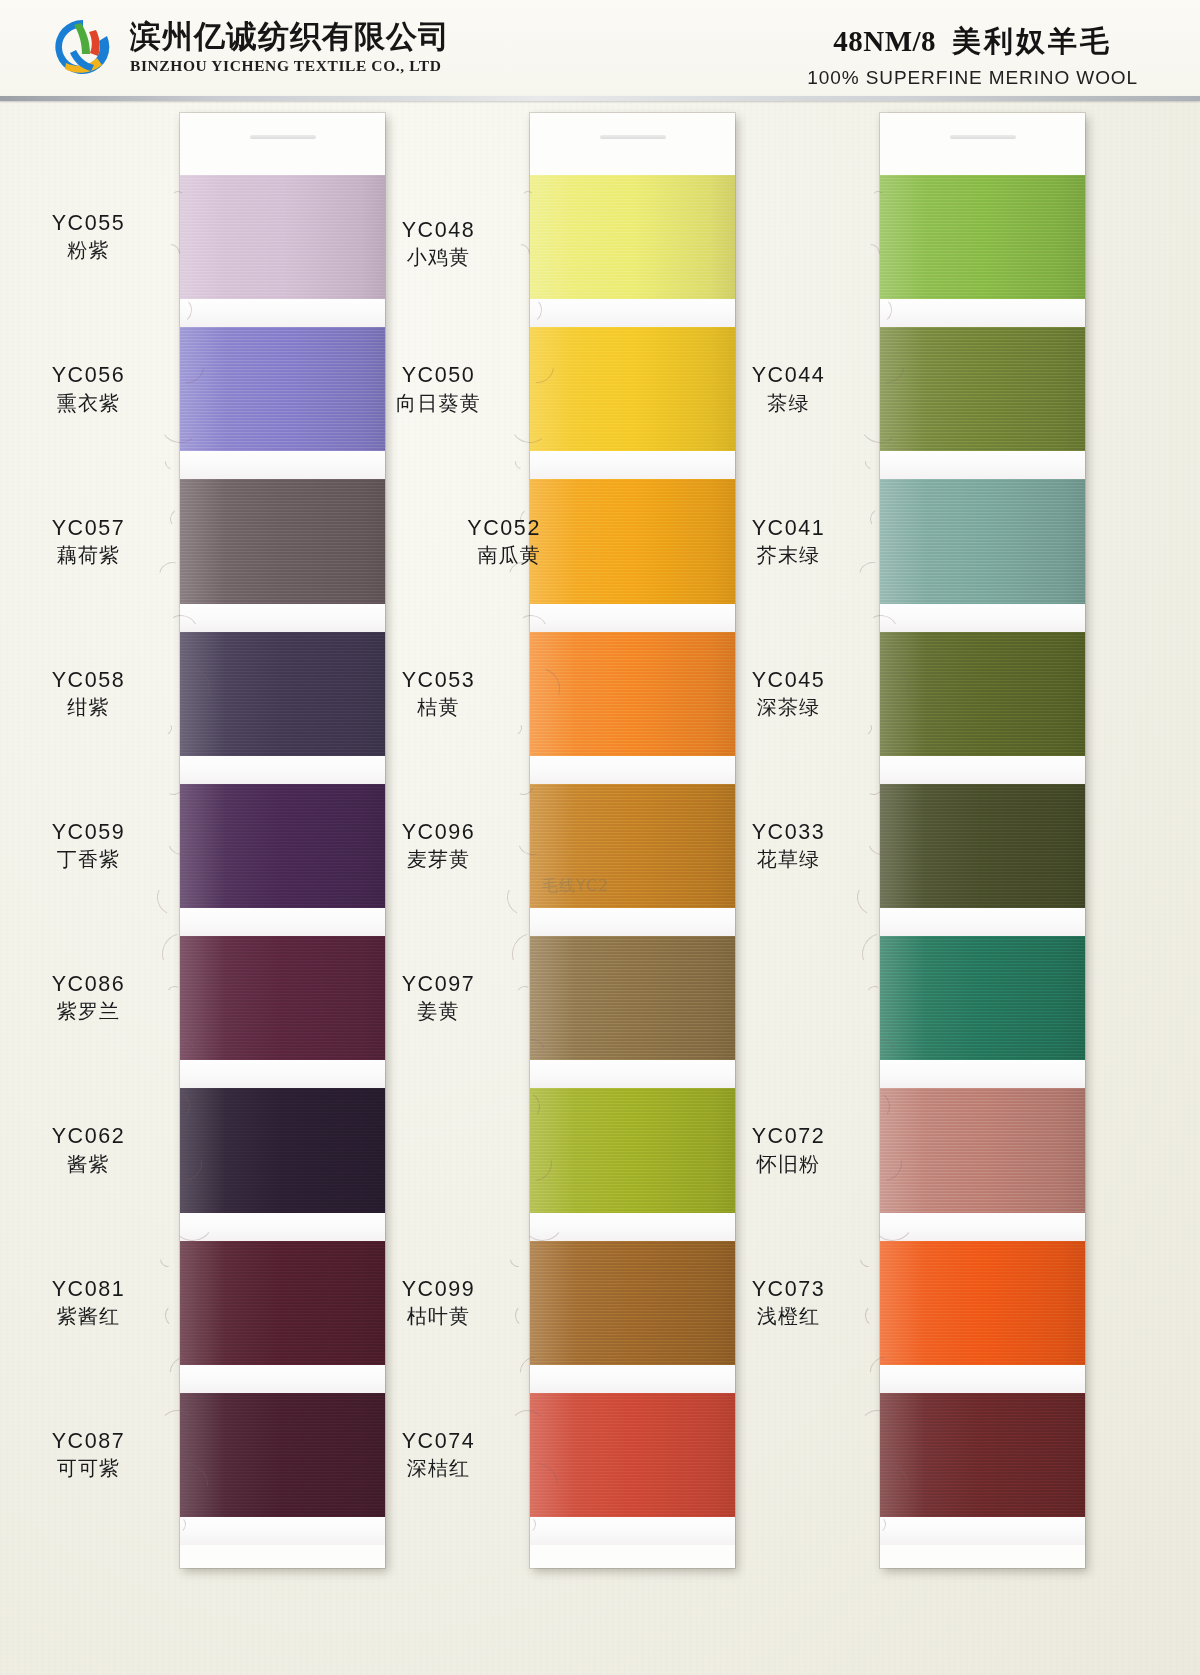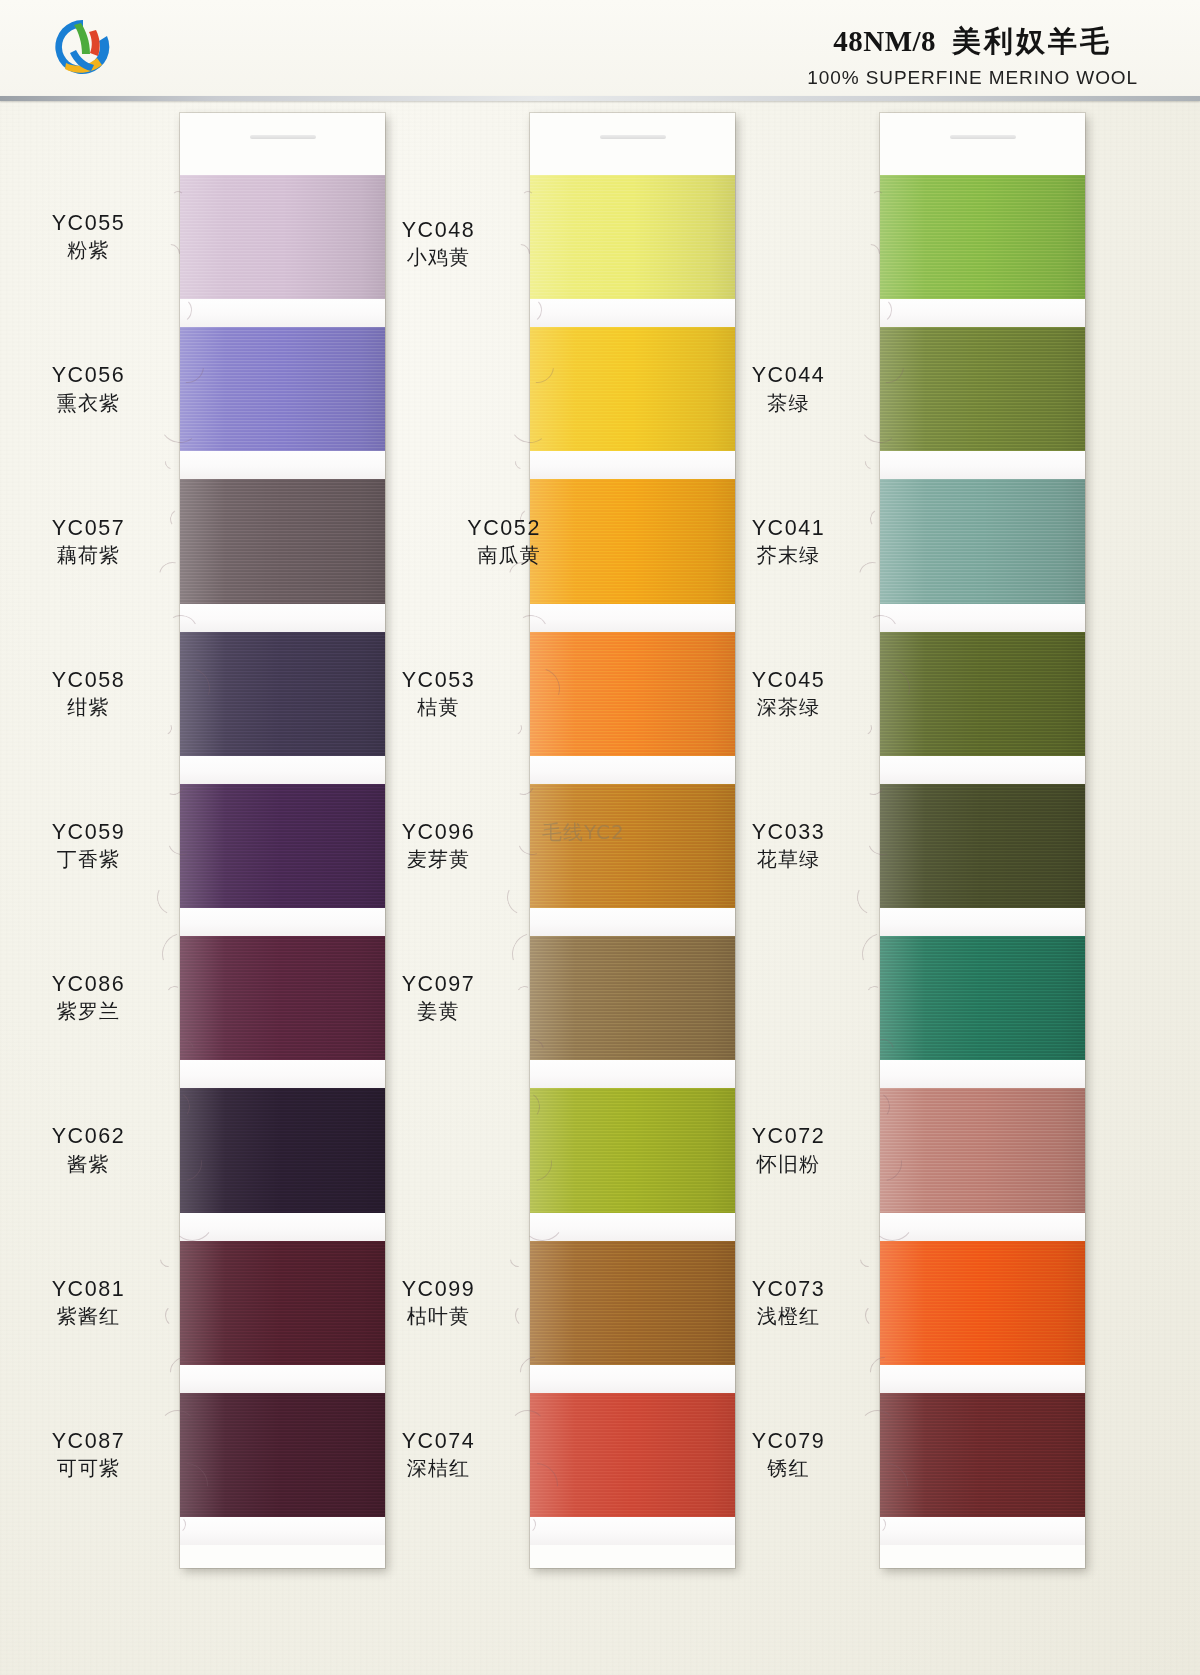--- a/index.html
+++ b/index.html
@@ -121,23 +121,23 @@
   .lbl-code{
     font-family:"Liberation Sans","DejaVu Sans",sans-serif;
     font-size:21.5px;letter-spacing:1.6px;line-height:1.22;color:#18191b;
   }
   .lbl-name{
     font-family:"DejaVu Sans","Liberation Sans",sans-serif;
     font-size:20px;letter-spacing:1.2px;line-height:1.3;color:#1a1b1d;margin-top:1px;
   }
 
   .watermark{
-    position:absolute;left:542px;top:718px;
+    position:absolute;left:542px;top:775px;
     font-family:"DejaVu Sans","Liberation Sans",sans-serif;
-    font-size:20px;color:rgba(120,118,104,.40);letter-spacing:1px;
+    font-size:16px;color:rgba(120,118,104,.40);letter-spacing:1px;
     pointer-events:none;user-select:none;
   }
   .fiber{
     position:absolute;pointer-events:none;
     border-radius:50%;
     border:1px solid rgba(120,95,105,.30);
     border-color:rgba(130,100,110,.28) transparent transparent transparent;
   }
 </style>
 </head>
@@ -150,20 +150,24 @@
 
   <div class="brand">
     <div class="logo">
       <svg width="62" height="62" viewBox="0 0 62 62" aria-hidden="true">
         <path d="M31 4 A27 27 0 1 0 55 20 L47 25 A19 19 0 1 1 31 12 Z" fill="#1a7fd4"></path>
         <path d="M22 9 C27 17 30 27 30 38 L38 38 C38 25 34 15 29 7 Z" fill="#4cab3c"></path>
         <path d="M44 14 C48 22 49 31 46 40 L38 37 C41 30 40 22 37 16 Z" fill="#e0452a"></path>
         <path d="M14 47 C24 52 36 50 45 42 L50 49 C39 58 24 59 13 53 Z" fill="#f2b31d"></path>
         <path d="M24 34 C28 42 34 47 42 49 L39 55 C29 53 22 46 18 37 Z" fill="#1a7fd4"></path>
       </svg>
+    </div>
+    <div class="brand-text">
+      <div class="brand-cn">滨州亿诚纺织有限公司</div>
+      <div class="brand-en">BINZHOU YICHENG TEXTILE CO., LTD</div>
     </div>
   </div>
 
   <div class="spec">
     <div class="spec-line1">
       <span>48NM/8</span><span class="cn">美利奴羊毛</span>
     </div>
     <div class="spec-line2">100% SUPERFINE MERINO WOOL</div>
   </div>
 </div>
@@ -334,20 +338,24 @@
             <div class="threads"></div>
             <div class="sheen"></div>
           </div>
           <div class="gap-white" style="top: 1342px; height: 28px;"></div>
         </div>
     </div>
   <div class="label" style="top: 116px;">
         <div class="lbl-code">YC048</div>
         <div class="lbl-name">小鸡黄</div>
       </div>
+      <div class="label" style="top: 261.333px;">
+        <div class="lbl-code">YC050</div>
+        <div class="lbl-name">向日葵黄</div>
+      </div>
       <div class="label" style="top: 413.556px; text-align: right;">
         <div class="lbl-code">YC052</div>
         <div class="lbl-name">南瓜黄</div>
       </div>
       <div class="label" style="top: 565.778px;">
         <div class="lbl-code">YC053</div>
         <div class="lbl-name">桔黄</div>
       </div>
       <div class="label" style="top: 718px;">
         <div class="lbl-code">YC096</div>
@@ -461,24 +469,20 @@
         <div class="lbl-name">花草绿</div>
       </div>
       <div class="label" style="top: 1022.44px; left: -14px;">
         <div class="lbl-code">YC072</div>
         <div class="lbl-name">怀旧粉</div>
       </div>
       <div class="label" style="top: 1174.67px; left: -14px;">
         <div class="lbl-code">YC073</div>
         <div class="lbl-name">浅橙红</div>
       </div>
-      <div class="label" style="top: 1326.89px; left: -14px;">
-        <div class="lbl-code">YC079</div>
-        <div class="lbl-name">锈红</div>
-      </div>
       <div class="fiber" style="width: 10px; height: 10px; left: 172px; top: 90px; transform: rotate(0deg);"></div>
       <div class="fiber" style="width: 17px; height: 17px; left: 161px; top: 143px; transform: rotate(47deg);"></div>
       <div class="fiber" style="width: 24px; height: 24px; left: 166px; top: 196px; transform: rotate(94deg);"></div>
       <div class="fiber" style="width: 31px; height: 31px; left: 171px; top: 249px; transform: rotate(141deg);"></div>
       <div class="fiber" style="width: 38px; height: 38px; left: 160px; top: 302px; transform: rotate(188deg);"></div>
       <div class="fiber" style="width: 11px; height: 11px; left: 165px; top: 355px; transform: rotate(235deg);"></div>
       <div class="fiber" style="width: 18px; height: 18px; left: 170px; top: 408px; transform: rotate(282deg);"></div>
       <div class="fiber" style="width: 25px; height: 25px; left: 159px; top: 461px; transform: rotate(329deg);"></div>
       <div class="fiber" style="width: 32px; height: 32px; left: 164px; top: 514px; transform: rotate(16deg);"></div>
       <div class="fiber" style="width: 39px; height: 39px; left: 169px; top: 567px; transform: rotate(63deg);"></div>

